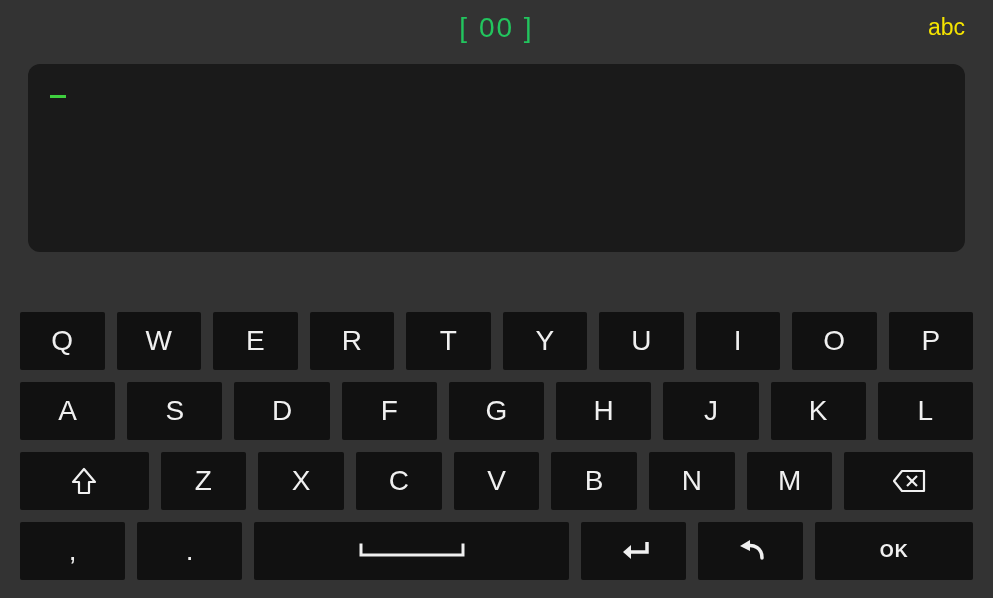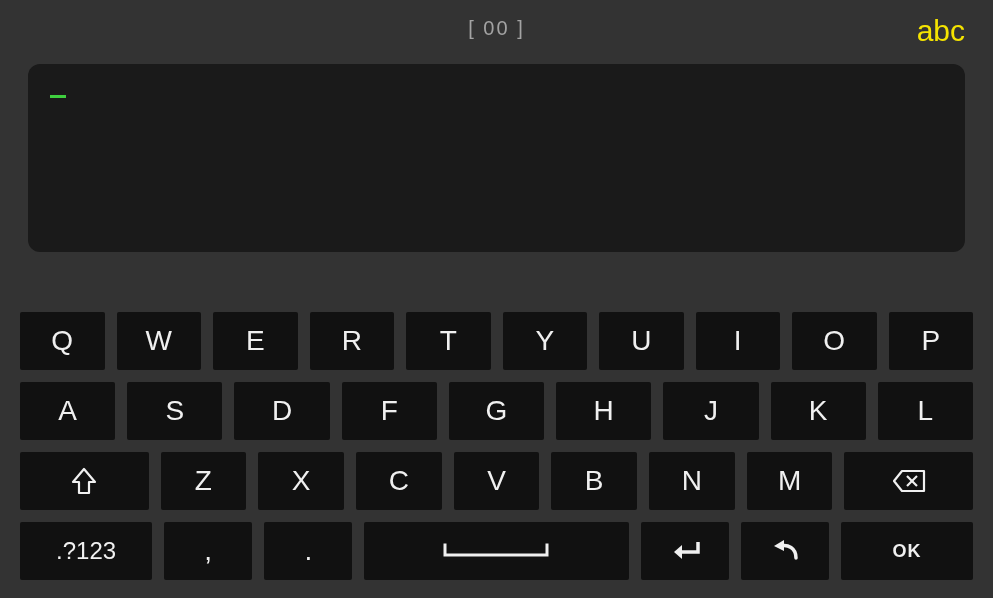--- a/index.html
+++ b/index.html
@@ -11,29 +11,29 @@
     user-select: none;
   }
   .header {
     position: relative;
     height: 56px;
     display: flex;
     align-items: center;
     justify-content: center;
   }
   .counter {
-    font-size: 20px;
-    color: #a3a3a3;
+    font-size: 28px;
+    color: #22c55e;
     letter-spacing: 2px;
   }
   .mode {
     position: absolute;
     right: 28px;
     top: 14px;
-    font-size: 30px;
+    font-size: 23px;
     color: #f5e400;
   }
   .textarea-wrap {
     margin: 8px 28px 0 28px;
     background: #1a1a1a;
     border-radius: 12px;
     height: 188px;
     padding: 20px 22px;
     position: relative;
   }
@@ -128,21 +128,20 @@
     <div class="key w15">
       <svg width="34" height="24" viewBox="0 0 34 24">
         <path d="M10 2 L32 2 L32 22 L10 22 L2 12 Z" fill="none" stroke="#f0f0f0" stroke-width="2.2" stroke-linejoin="round"></path>
         <line x1="15" y1="7" x2="25" y2="17" stroke="#f0f0f0" stroke-width="2.2"></line>
         <line x1="25" y1="7" x2="15" y2="17" stroke="#f0f0f0" stroke-width="2.2"></line>
       </svg>
     </div>
   </div>
 
   <div class="row">
-    <div class="key w15 sym">.?123</div>
     <div class="key">,</div>
     <div class="key">.</div>
     <div class="key w3">
       <svg width="110" height="20" viewBox="0 0 110 20">
         <path d="M4 4 L4 14 L106 14 L106 4" fill="none" stroke="#f0f0f0" stroke-width="3" stroke-linecap="square"></path>
       </svg>
     </div>
     <div class="key">
       <svg width="34" height="24" viewBox="0 0 34 24">
         <path d="M30 3 L30 13 L10 13" fill="none" stroke="#f0f0f0" stroke-width="3.5" stroke-linecap="butt"></path>

